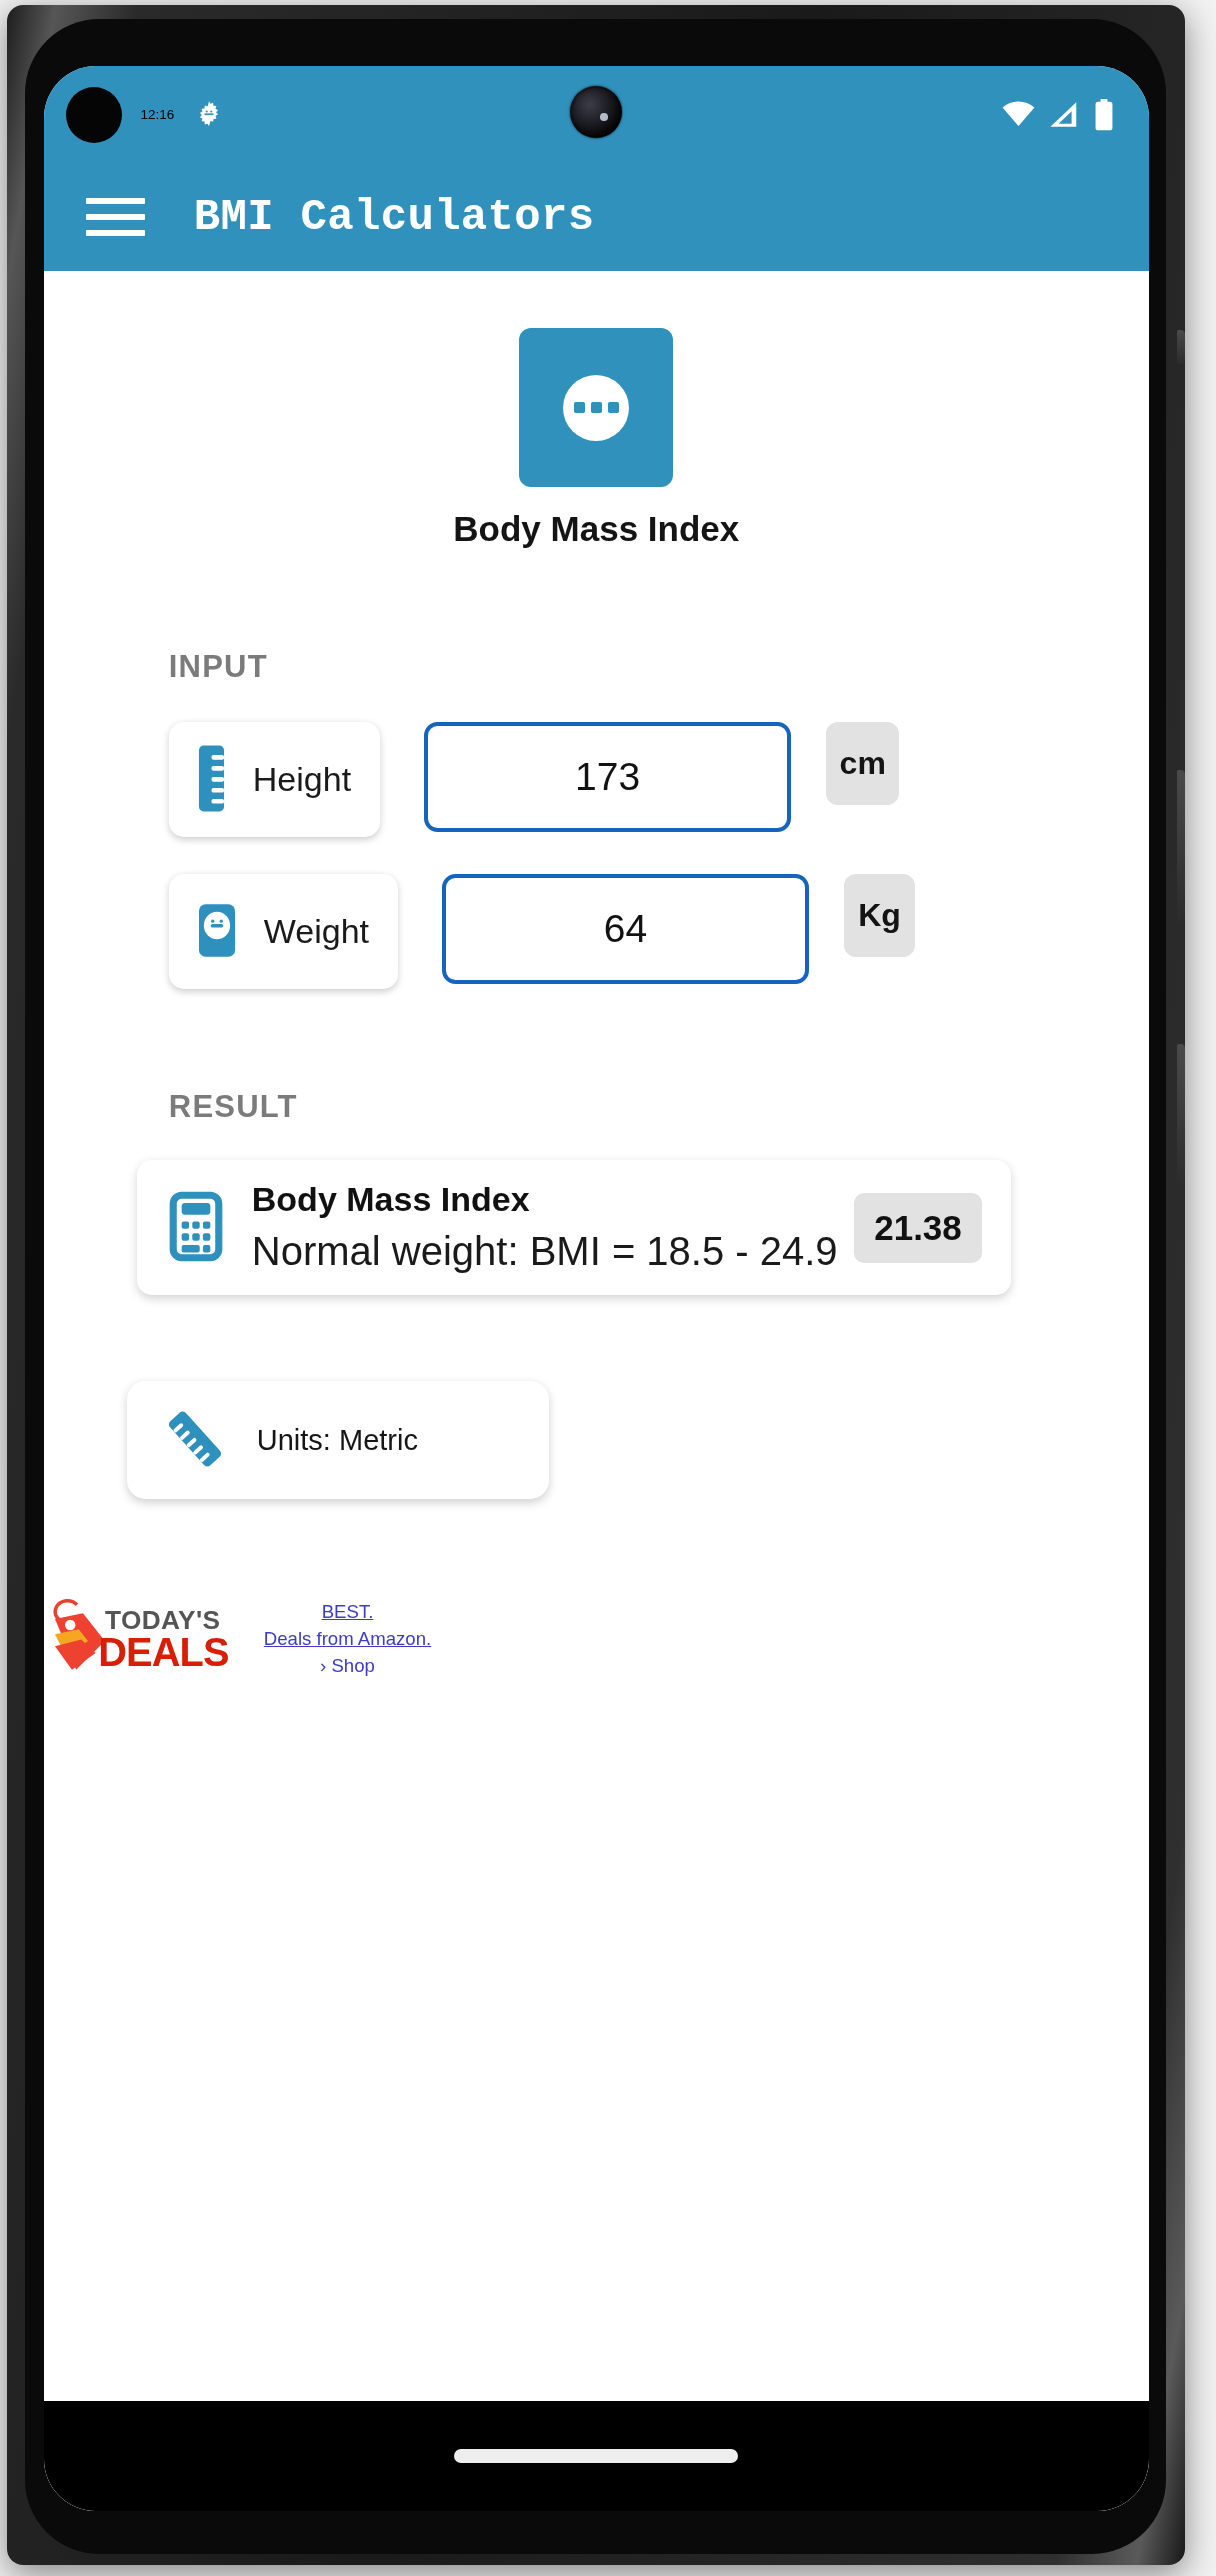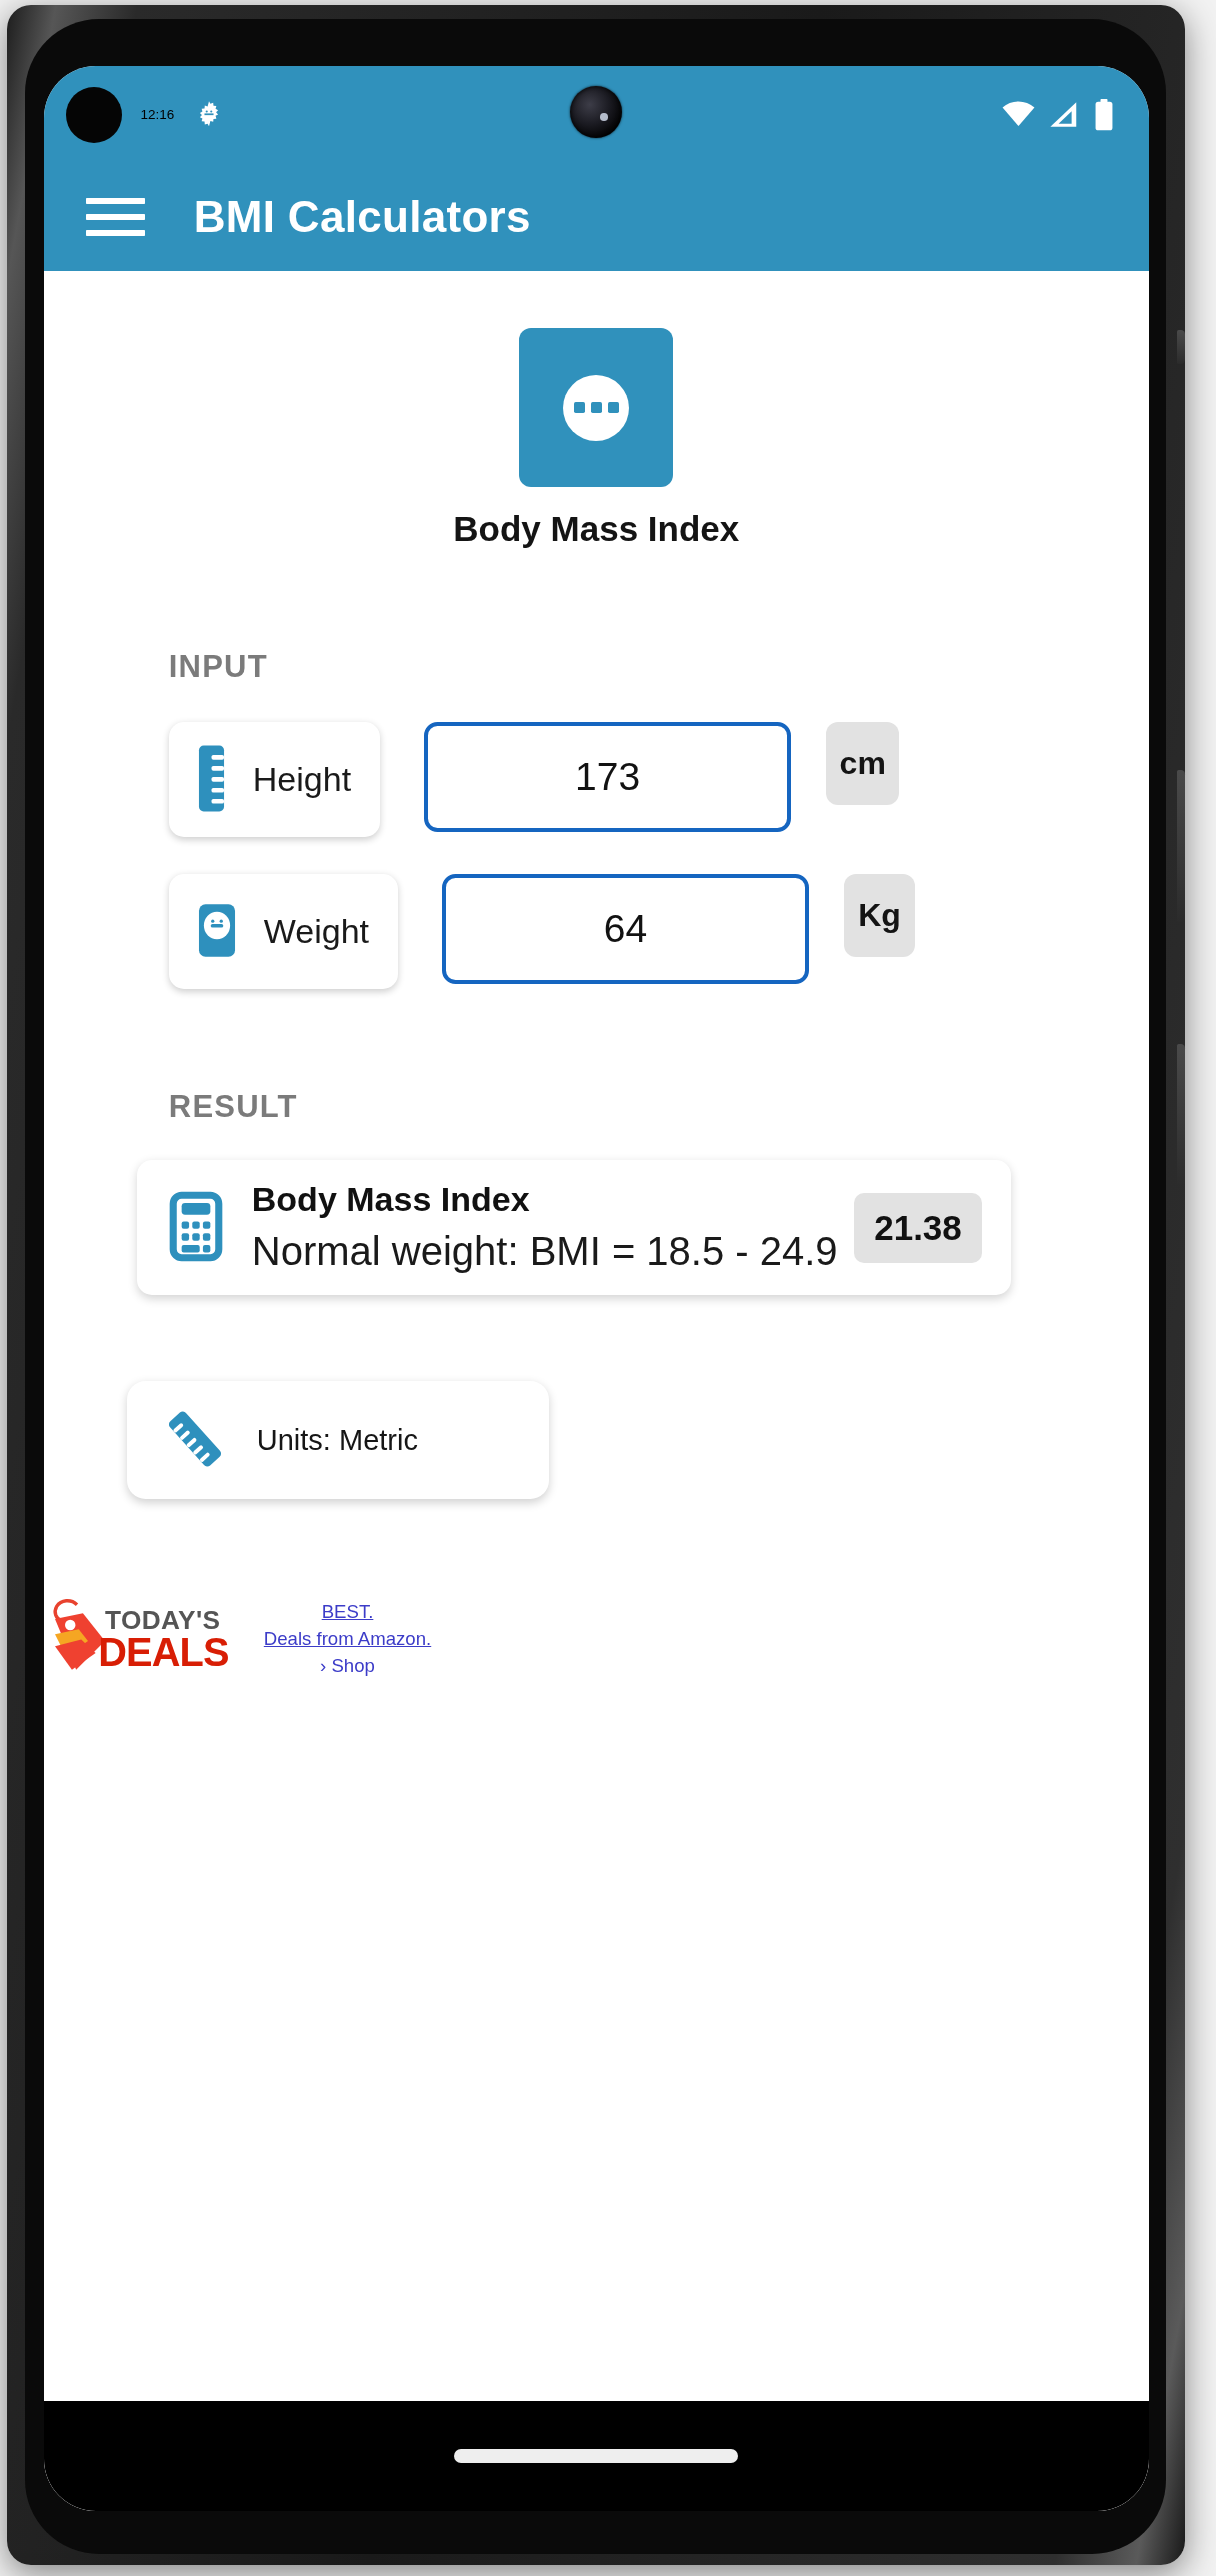--- a/index.html
+++ b/index.html
@@ -15,21 +15,21 @@
     position: relative;
   }
 
   
   #phone-frame {
     position: absolute;
     left: 6.8px;
     top: 5px;
     width: 1178px;
     height: 2560px;
-    border-radius: 24px;
+    border-radius: 16px;
     background: linear-gradient(100deg, #1d1d1d 0%, #565656 3%, #2a2a2a 8%, #1a1a1a 50%, #2f2f2f 92%, #5a5a5a 97%, #181818 100%);
     box-shadow: 0 8.4px 34px rgba(0,0,0,.45);
   }
   #phone-bezel {
     position: absolute;
     left: 18.6px;
     top: 13.5px;
     width: 1141px;
     height: 2535px;
     border-radius: 74px;
@@ -109,20 +109,21 @@
   #status-right svg { display: block; }
 
   
   #app-bar {
     height: 108px;
     background: #3091BC;
     display: flex;
     align-items: center;
     padding-left: 42px;
     box-sizing: border-box;
+    font-family: Liberation Mono, monospace;
   }
   #menu-button {
     width: 59px; height: 46px;
     display: flex; flex-direction: column;
     justify-content: space-between;
     cursor: pointer;
     padding: 4.2px 0;
     box-sizing: border-box;
   }
   #menu-button span {

